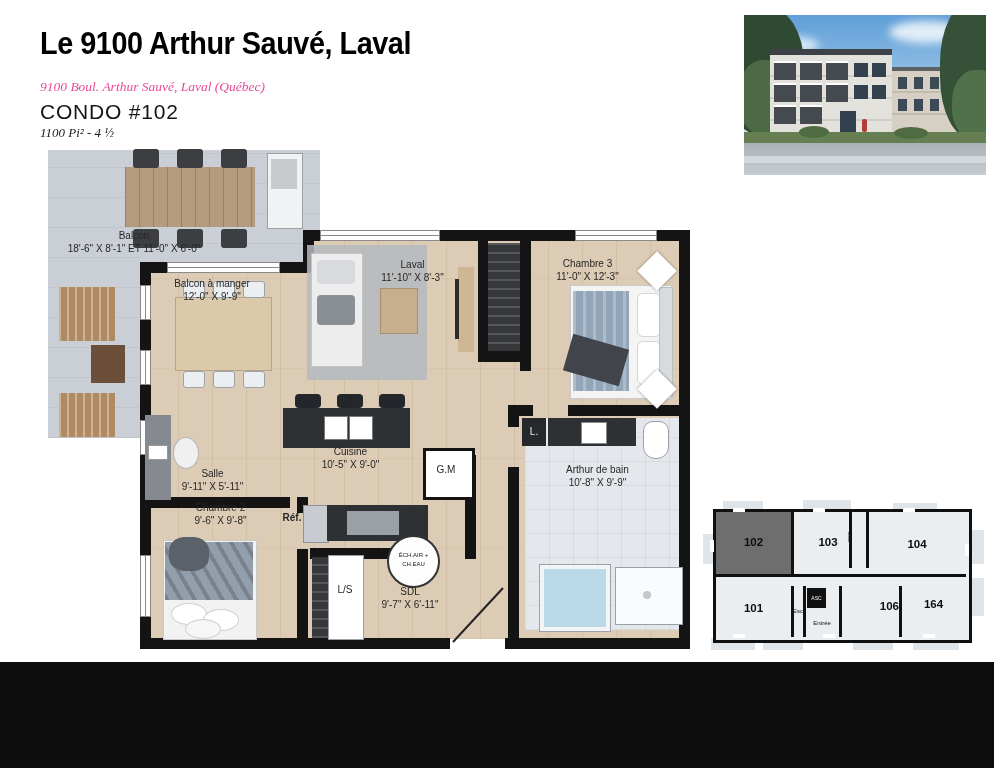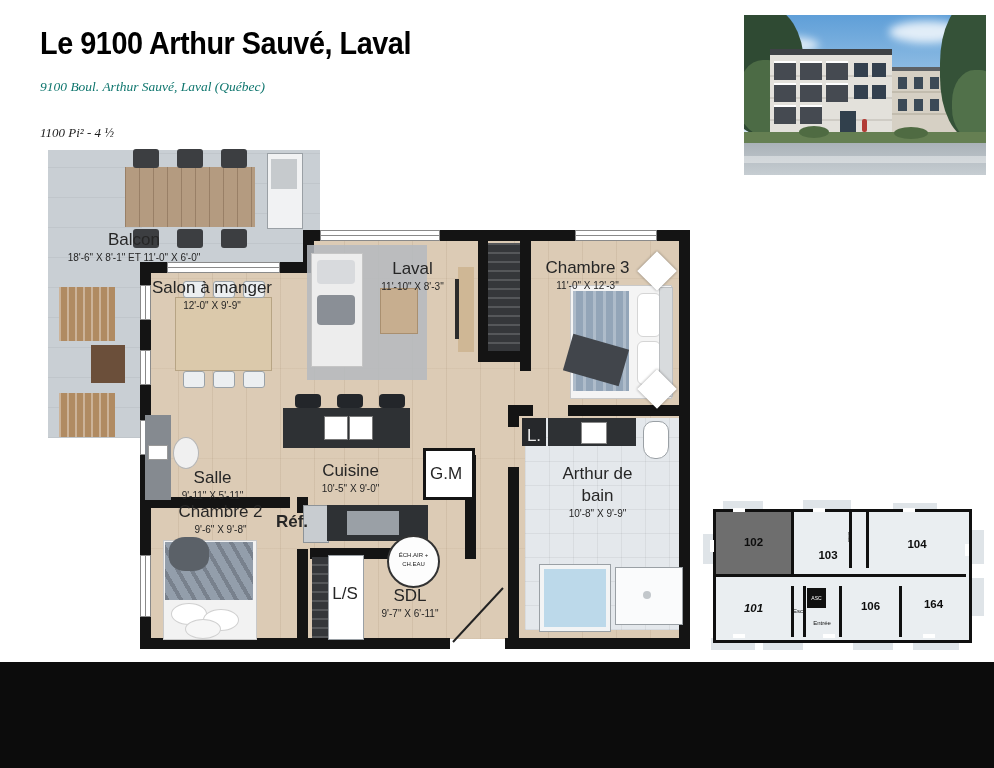--- a/index.html
+++ b/index.html
@@ -2,40 +2,40 @@
 <html><head>
 <meta charset="utf-8">
 <style>
   html,body{margin:0;padding:0;background:#888;}
   .page{position:relative;width:994px;height:768px;background:#ffffff;overflow:hidden;
         font-family:"Liberation Sans",sans-serif;margin:0 auto;}
   .abs{position:absolute;}
   
   .title{left:40px;top:26px;font-size:31px;font-weight:800;letter-spacing:-.5px;color:#000;
          transform:scaleX(.93);transform-origin:left top;white-space:nowrap;}
-  .address{left:40px;top:79px;font-family:"Liberation Serif",serif;font-style:italic;font-size:13.5px;color:#0f766e;}
+  .address{left:40px;top:79px;font-family:"Liberation Serif",serif;font-style:italic;font-size:13.5px;color:#ec4899;}
   .condo{left:40px;top:100px;font-size:21px;letter-spacing:.8px;color:#151515;}
   .sizeline{left:40px;top:125px;font-family:"Liberation Serif",serif;font-style:italic;font-size:13px;color:#1c1c1c;}
   
   .plan{left:45px;top:145px;width:655px;height:512px;}
   .wall{position:absolute;background:#141414;}
   .floor{position:absolute;background:#dccbb5;
      background-image:repeating-linear-gradient(90deg,rgba(120,90,60,.10) 0 1px,transparent 1px 34px),
                       repeating-linear-gradient(0deg,rgba(120,90,60,.06) 0 1px,transparent 1px 90px);}
   .balc{position:absolute;background:#c9cfd4;
      background-image:repeating-linear-gradient(0deg,rgba(0,0,0,.045) 0 1px,transparent 1px 30px);}
   .tile{position:absolute;background:#e4e8ec;
      background-image:repeating-linear-gradient(90deg,rgba(0,0,0,.05) 0 1px,transparent 1px 24px),
                       repeating-linear-gradient(0deg,rgba(0,0,0,.05) 0 1px,transparent 1px 24px);}
   .win-h{position:absolute;height:11px;background:#fff;box-shadow:inset 0 0 0 1px #8a8a8a;
      background-image:linear-gradient(to bottom,transparent 45%,#8a8a8a 45%,#8a8a8a 55%,transparent 55%);}
   .win-v{position:absolute;width:11px;background:#fff;box-shadow:inset 0 0 0 1px #8a8a8a;
      background-image:linear-gradient(to right,transparent 45%,#8a8a8a 45%,#8a8a8a 55%,transparent 55%);}
   .rl{position:absolute;text-align:center;color:#262626;line-height:1.3;}
-  .rl .nm{font-size:17px;display:block;}
+  .rl .nm{font-size:10px;display:block;}
   .rl .dm{font-size:10px;display:block;}
   .wardrobe{position:absolute;background:#35373a;
      background-image:repeating-linear-gradient(0deg,rgba(255,255,255,.16) 0 2px,transparent 2px 9px);}
   .dark{background:#2e3134;}
   .chair{position:absolute;background:#eceff1;border:1px solid #9aa2a8;border-radius:3px;}
   .stool{position:absolute;background:#23262a;border-radius:4px;}
   
   .kp{left:703px;top:500px;width:290px;height:152px;}
   .kp-stub{position:absolute;background:#dfe4e8;}
   .kp-main{position:absolute;left:10px;top:9px;width:253px;height:128px;background:#eaeef1;border:3px solid #101010;}
@@ -49,20 +49,21 @@
   
   .footer{left:0;top:662px;width:994px;height:106px;background:#0c0c0c;color:#f4f4f4;}
 </style>
 </head>
 <body>
 
 <div class="page">
 
   <div class="abs title">Le 9100 Arthur Sauvé, Laval</div>
   <div class="abs address">9100 Boul. Arthur Sauvé, Laval (Québec)</div>
+  <div class="abs condo">CONDO #102</div>
   <div class="abs sizeline">1100 Pi² - 4 ½</div>
 
   <div class="abs photo">
     <div class="abs" style="left:145px;top:6px;width:75px;height:22px;background:#fff;opacity:.8;border-radius:50%;filter:blur(4px);"></div>
     <div class="abs" style="left:15px;top:22px;width:60px;height:16px;background:#fff;opacity:.75;border-radius:50%;filter:blur(4px);"></div>
     <div class="abs" style="left:-20px;top:-8px;width:80px;height:128px;background:#2f4a33;border-radius:45%;"></div>
     <div class="abs" style="left:-6px;top:45px;width:55px;height:75px;background:#4c6b45;border-radius:45%;"></div>
     <div class="abs" style="left:26px;top:34px;width:122px;height:7px;background:#3e4246;"></div>
     <div class="abs" style="left:26px;top:40px;width:122px;height:84px;background:#e3e1db;background-image:repeating-linear-gradient(180deg,transparent 0 20px,#cfccc5 20px 22px);"></div>
     <div class="abs" style="left:30px;top:46px;width:22px;height:17px;background:#454a51;border-top:2px solid #fff;"></div>
@@ -224,36 +225,36 @@
     </div>
     <svg class="abs" style="left:400px;top:435px;" width="70" height="70">
       <line x1="8" y1="62" x2="58" y2="8" stroke="#222" stroke-width="2"></line>
     </svg>
 
     <div class="rl" style="left:0px;top:84px;width:178px;">
       <span class="nm">Balcon</span>
       <span class="dm">18'-6" X 8'-1" ET 11'-0" X 6'-0"</span>
     </div>
     <div class="rl" style="left:97px;top:132px;width:140px;">
-      <span class="nm">Salon à manger</span>
+      <span class="nm">Balcon à manger</span>
       <span class="dm">12'-0" X 9'-9"</span>
     </div>
     <div class="rl" style="left:320px;top:113px;width:95px;">
       <span class="nm">Laval</span>
       <span class="dm">11'-10" X 8'-3"</span>
     </div>
     <div class="rl" style="left:495px;top:112px;width:95px;">
       <span class="nm">Chambre 3</span>
       <span class="dm">11'-0" X 12'-3"</span>
     </div>
     <div class="rl" style="left:120px;top:322px;width:95px;">
       <span class="nm">Salle</span>
       <span class="dm">9'-11" X 5'-11"</span>
     </div>
-    <div class="rl" style="left:258px;top:315px;width:95px;">
+    <div class="rl" style="left:258px;top:300px;width:95px;">
       <span class="nm">Cuisine</span>
       <span class="dm">10'-5" X 9'-0"</span>
     </div>
     <div class="rl" style="left:505px;top:318px;width:95px;">
       <span class="nm">Arthur de bain</span>
       <span class="dm">10'-8" X 9'-9"</span>
     </div>
     <div class="rl" style="left:128px;top:356px;width:95px;">
       <span class="nm">Chambre 2</span>
       <span class="dm">9'-6" X 9'-8"</span>
@@ -292,24 +293,24 @@
     <div class="kp-tick" style="left:30px;top:8px;width:12px;height:4px;"></div>
     <div class="kp-tick" style="left:110px;top:8px;width:12px;height:4px;"></div>
     <div class="kp-tick" style="left:200px;top:8px;width:12px;height:4px;"></div>
     <div class="kp-tick" style="left:30px;top:134px;width:12px;height:4px;"></div>
     <div class="kp-tick" style="left:120px;top:134px;width:12px;height:4px;"></div>
     <div class="kp-tick" style="left:220px;top:134px;width:12px;height:4px;"></div>
     <div class="kp-tick" style="left:7px;top:40px;width:4px;height:12px;"></div>
     <div class="kp-tick" style="left:262px;top:44px;width:4px;height:12px;"></div>
 
     <div class="kp-num" style="left:13px;top:36px;width:75px;">102</div>
-    <div class="kp-num" style="left:91px;top:49px;width:68px;">103</div>
+    <div class="kp-num" style="left:91px;top:36px;width:68px;">103</div>
     <div class="kp-num" style="left:166px;top:38px;width:96px;">104</div>
-    <div class="kp-num" style="left:13px;top:102px;width:75px;font-style:italic;">101</div>
-    <div class="kp-num" style="left:139px;top:100px;width:57px;">106</div>
+    <div class="kp-num" style="left:13px;top:102px;width:75px;">101</div>
+    <div class="kp-num" style="left:139px;top:100px;width:57px;text-align:right;">106</div>
     <div class="kp-num" style="left:199px;top:98px;width:63px;">164</div>
     <div class="kp-sm" style="left:150px;top:32px;transform:rotate(90deg);transform-origin:left top;">Esc</div>
     <div class="kp-sm" style="left:90px;top:108px;">Esc</div>
     <div class="kp-sm" style="left:99px;top:120px;width:40px;text-align:center;">Entrée</div>
   </div>
 
   <div class="abs footer">
     
     
     

